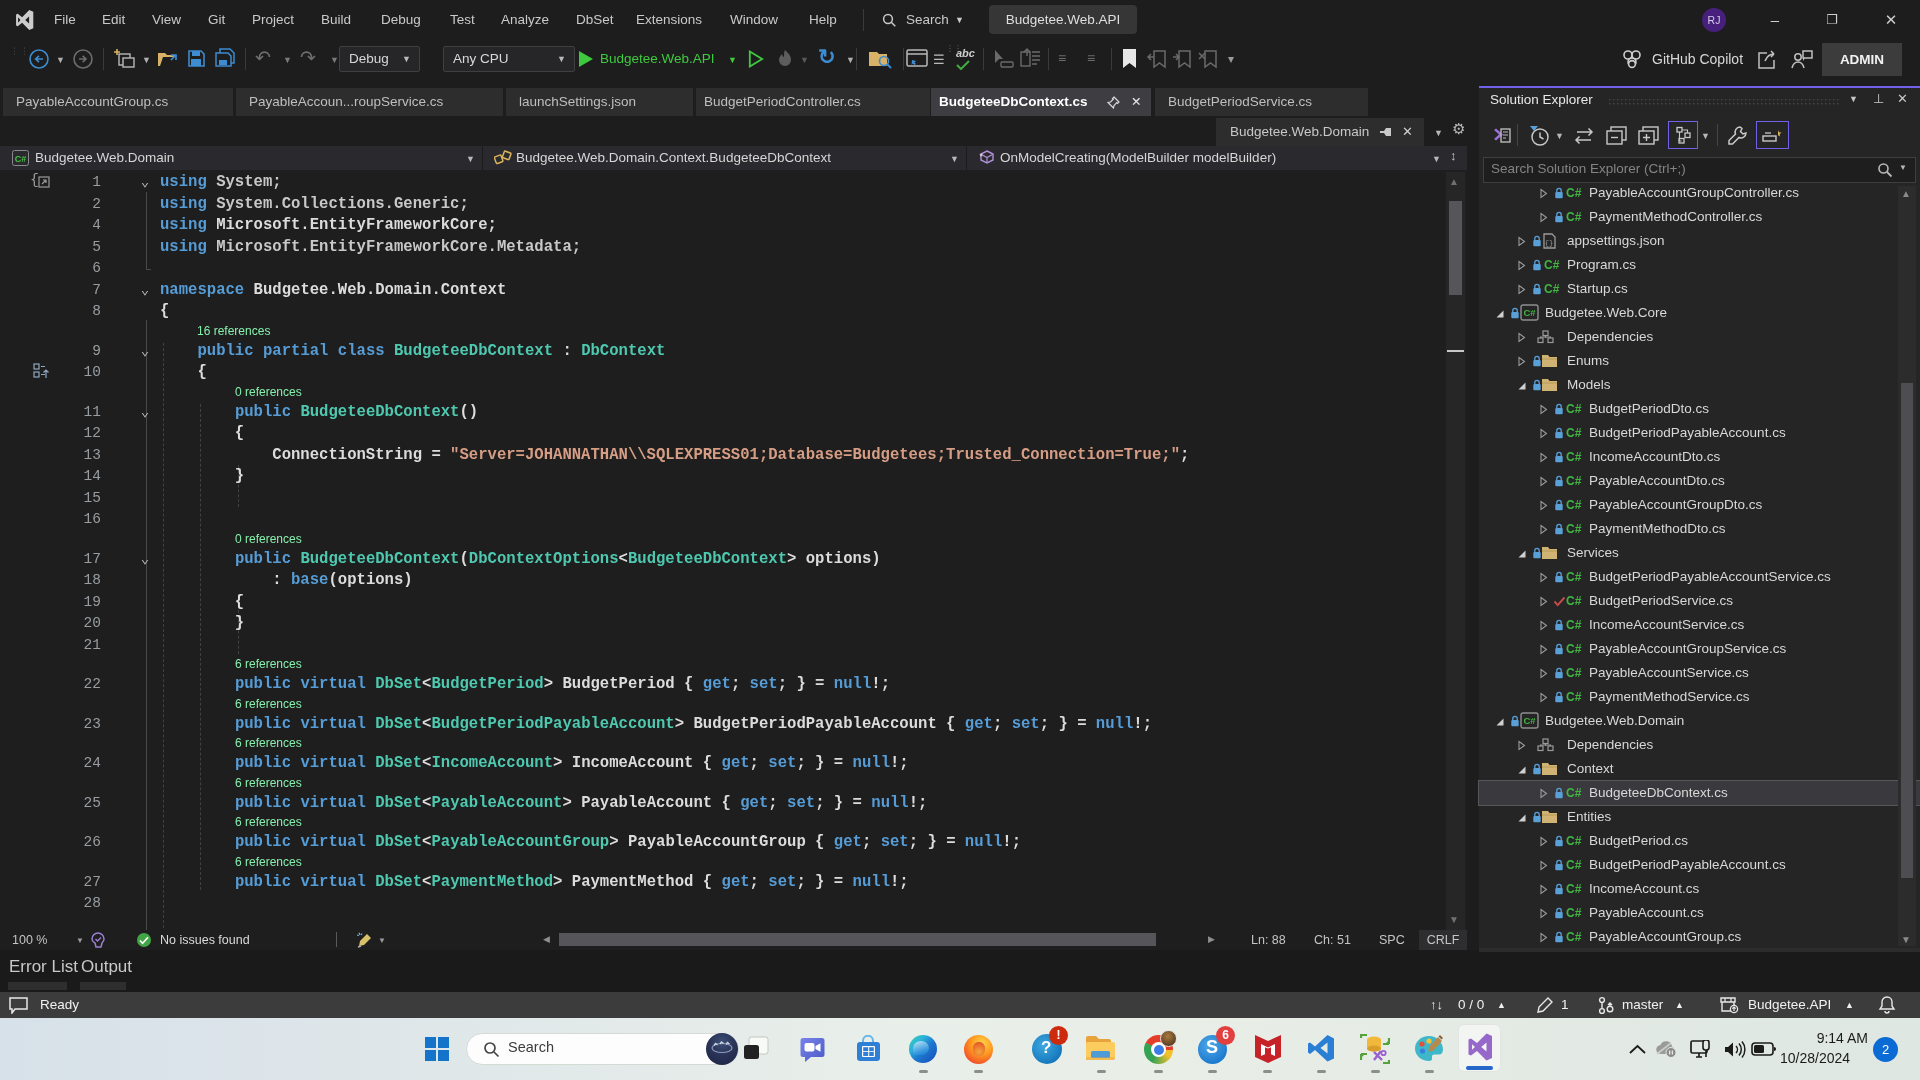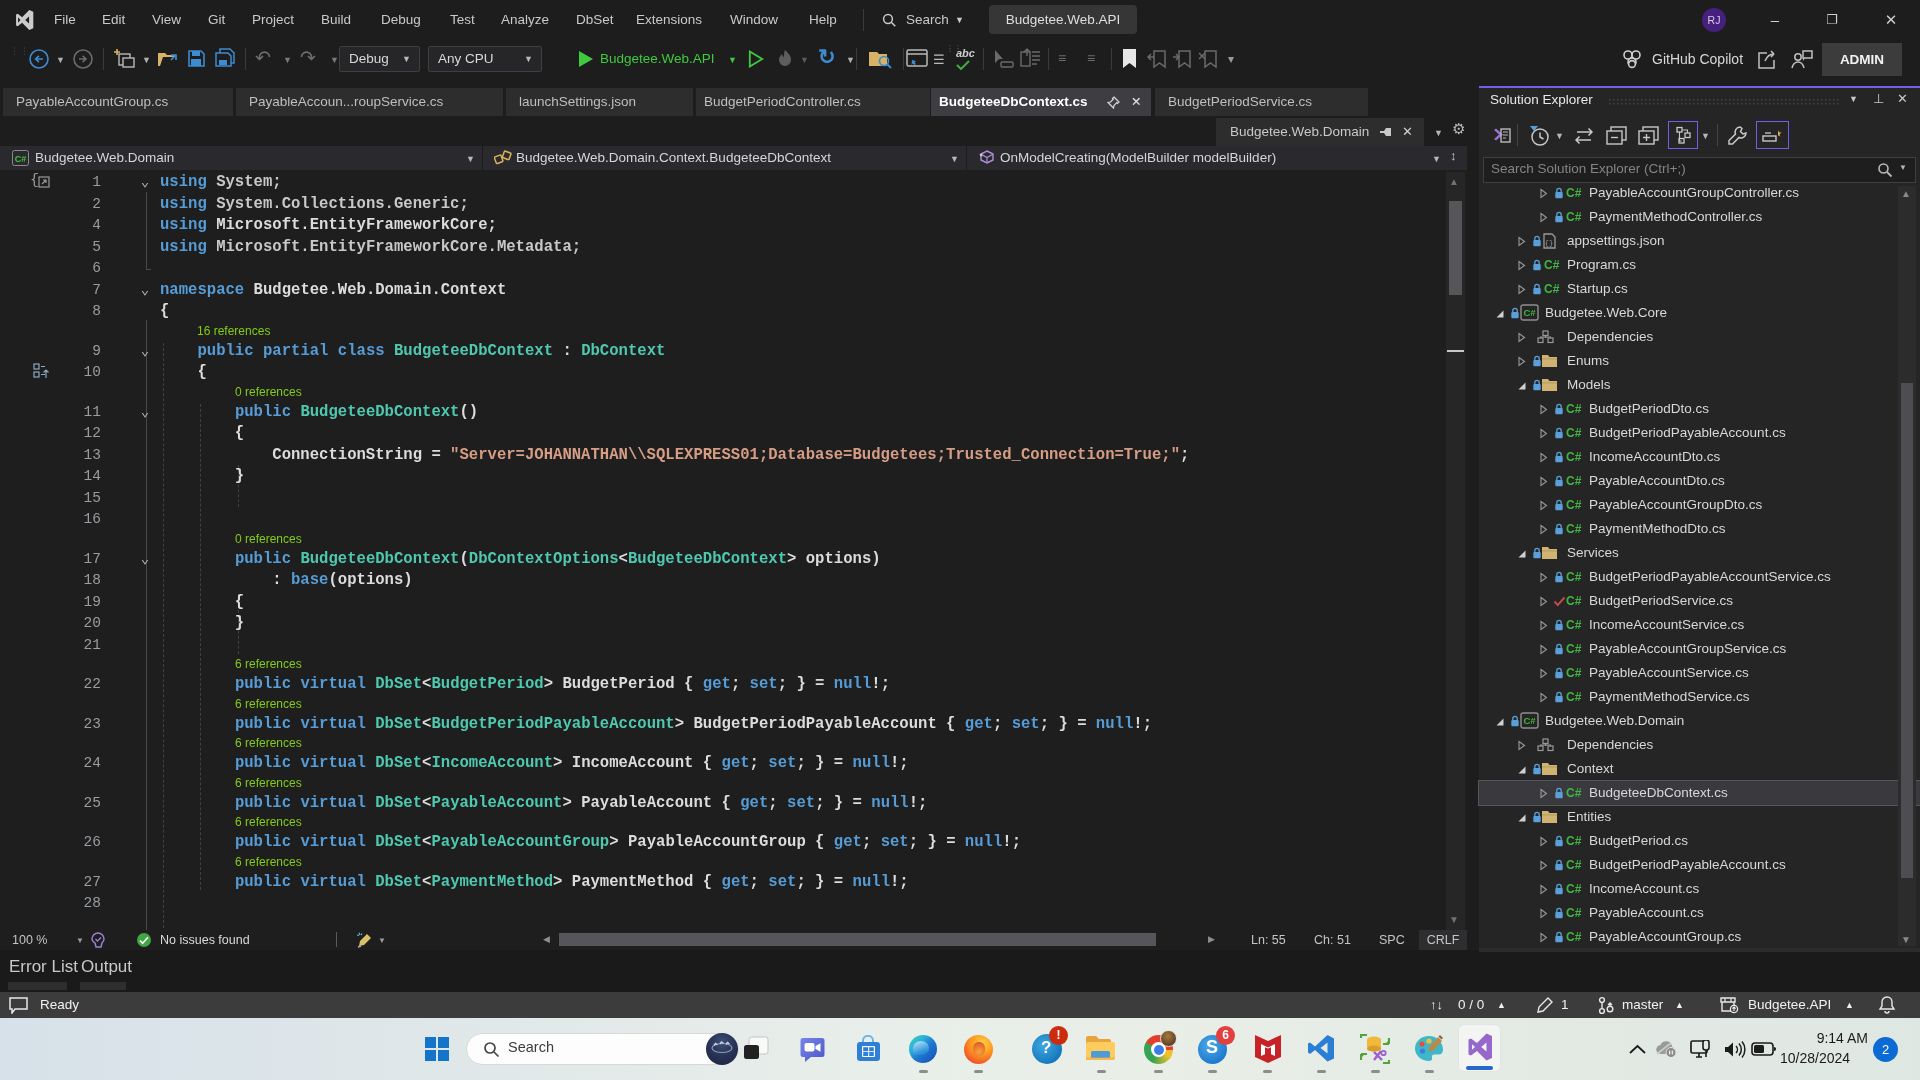--- a/index.html
+++ b/index.html
@@ -26,21 +26,21 @@
 .tab.active { background:#3e3e42; color:#ffffff; font-weight:bold; }
 #tabrow2tab { position:absolute; left:1216px; top:118px; width:208px; height:28px; background:#2d2d2d; color:#c8c8c8; font-size:13.5px; line-height:28px; padding-left:14px; }
 
 #crumb { position:absolute; left:0; top:146px; width:1467px; height:24px; background:#2a2a2e; color:#d6d6d6; font-size:13.5px; }
 .crumbseg { position:absolute; top:0; height:24px; line-height:24px; }
 
 #code { position:absolute; left:0; top:170px; width:1452px; height:760px; background:#1e1e1e; overflow:hidden; font-family:"Liberation Mono",monospace; font-size:15.6px; }
 .row { position:relative; height:21.5px; line-height:21.5px; white-space:pre; }
 .num { display:inline-block; width:101px; text-align:right; color:#989da1; font-size:14.5px; vertical-align:top; }
 .txt { display:inline-block; padding-left:59px; color:#dcdcdc; font-weight:bold; }
-.cl { position:relative; height:18px; line-height:16px; font-family:"Liberation Sans",sans-serif; font-size:12px; color:#84cc16; white-space:pre; }
+.cl { position:relative; height:18px; line-height:16px; font-family:"Liberation Sans",sans-serif; font-size:12px; color:#86efac; white-space:pre; }
 .k { color:#569cd6; } .t { color:#4ec9b0; } .s { color:#d69d85; } .d { color:#c8c8c8; }
 .chev { position:absolute; left:137px; width:16px; text-align:center; color:#bcbcbc; font-size:14px; }
 .guide { position:absolute; width:0; border-left:1px dashed #414141; }
 .oline { position:absolute; left:146px; width:0; border-left:1px solid #4a4a4a; }
 
 #ebottom { position:absolute; left:0; top:930px; width:1467px; height:20px; background:#1e1e1e; color:#c4c4c4; font-size:12.5px; }
 
 #toolwin { position:absolute; left:0; top:950px; width:1920px; height:42px; background:#1a1a1a; color:#c9c9c9; font-size:17px; }
 
 #sepanel { position:absolute; left:1479px; top:86px; width:441px; height:864px; background:#252526; color:#d8d8d8; font-size:13.5px; border-top:2px solid #7160e8; }
@@ -118,21 +118,21 @@
         <rect x="5" y="12" width="8" height="5" fill="#3d8bd0"></rect>
         <path d="M6 5V1h10l4 4v10h-3" fill="none" stroke="#3d8bd0" stroke-width="1.5"></path>
       </svg>
 <span class="tbdiv" style="left:245px"></span>
 <span class="abs" style="left:255px;top:6px;color:#6e6e6e;font-size:19px">↶</span>
 <span class="abs" style="left:283px;top:15px;font-size:9px;color:#7a7a7a">▼</span>
 <span class="abs" style="left:300px;top:6px;color:#6e6e6e;font-size:19px">↷</span>
 <span class="abs" style="left:330px;top:15px;font-size:9px;color:#7a7a7a">▼</span>
 <span class="tbdiv" style="left:350px"></span>
 <div class="dropbox" style="left:339px;width:81px">Debug<span class="da">▼</span></div>
-<div class="dropbox" style="left:428px;width:114px">Any CPU<span class="da">▼</span></div>
+<div class="dropbox" style="left:443px;width:132px">Any CPU<span class="da">▼</span></div>
 <svg class="abs" style="left:578px;top:10px" width="16" height="18" viewBox="0 0 16 18">
         <path d="M1 1l14 8-14 8z" fill="#3fc93f"></path>
       </svg>
 <span class="tbtxt" style="left:600px;color:#3fc93f">Budgetee.Web.API</span>
 <span class="abs" style="left:728px;top:15px;font-size:9px;color:#3fc93f">▼</span>
 <svg class="abs" style="left:748px;top:10px" width="16" height="18" viewBox="0 0 16 18">
         <path d="M1.8 1.5l12.4 7.5-12.4 7.5z" fill="none" stroke="#3fc93f" stroke-width="1.8"></path>
       </svg>
 <svg class="abs" style="left:775px;top:8px" width="20" height="22" viewBox="0 0 20 22">
         <path d="M10 2c3 3 6 5 6 10a6 6 0 01-12 0c0-3 1.5-4 3-6 .5 2 1 2.6 2 3 0-2.5 0-5 1-7z" fill="#5d5d5d"></path>
@@ -329,21 +329,21 @@
 <span class="abs" style="left:336px;top:2px;width:1px;height:15px;background:#5a5a5a"></span>
 <svg class="abs" style="left:355px;top:2px" width="20" height="17" viewBox="0 0 20 17">
         <path d="M12 2l4 4-7 7-5 1 1-5z" fill="#d9c06a"></path>
         <path d="M3 15l3-1" stroke="#b0b0b0" stroke-width="1.4"></path>
         <path d="M2 3l2 .5M4 .8L5 3m2-1.5L6.2 3" stroke="#6db4e8" stroke-width="1.2"></path>
       </svg>
 <span class="abs" style="left:378px;top:6px;font-size:8px;color:#9a9a9a">▼</span>
 <span class="abs" style="left:543px;top:4px;font-size:9px;color:#8f8f8f">◀</span>
 <div class="abs" style="left:559px;top:3px;width:597px;height:13px;background:#56565a"></div>
 <span class="abs" style="left:1208px;top:4px;font-size:9px;color:#8f8f8f">▶</span>
-<span class="abs" style="left:1251px;top:0;line-height:20px">Ln: 55</span>
+<span class="abs" style="left:1251px;top:0;line-height:20px">Ln: 88</span>
 <span class="abs" style="left:1314px;top:0;line-height:20px">Ch: 51</span>
 <span class="abs" style="left:1379px;top:0;line-height:20px">SPC</span>
 <div class="abs" style="left:1419px;top:0;width:48px;height:20px;background:#2e2e30;text-align:center;line-height:20px">CRLF</div>
 </div>
 
 <div id="toolwin">
 <span class="abs" style="left:9px;top:7px">Error List</span>
 <span class="abs" style="left:81px;top:7px">Output</span>
 <div class="abs" style="left:8px;top:32px;width:59px;height:8px;background:#2e2e2e"></div>
 <div class="abs" style="left:80px;top:32px;width:46px;height:8px;background:#2e2e2e"></div>

